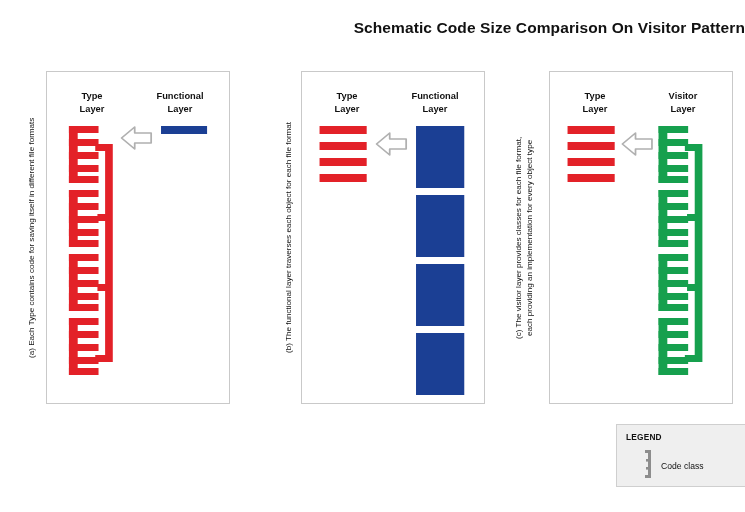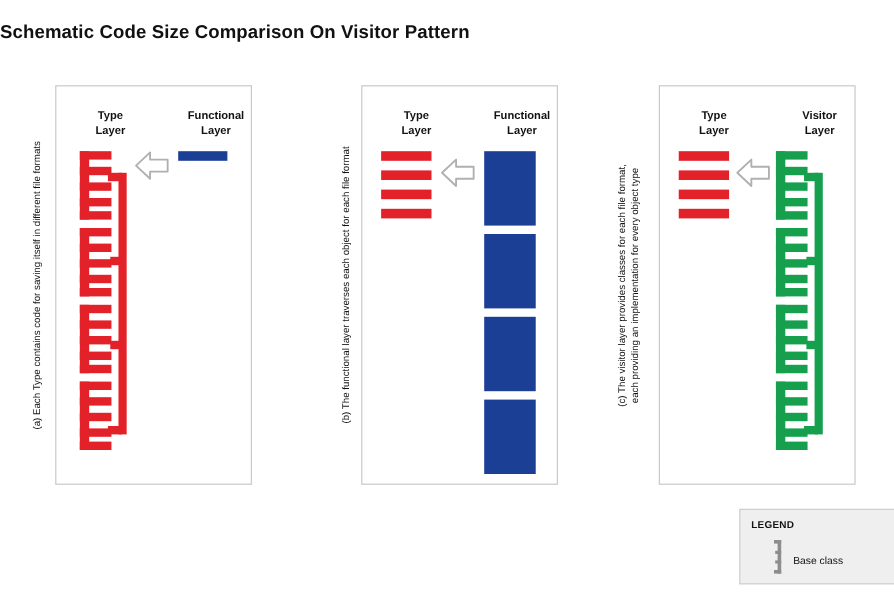--- a/index.html
+++ b/index.html
@@ -4,26 +4,26 @@
 <style>
   html,body{margin:0;padding:0;}
   body{
     width:745px;height:512px;background:#ffffff;
     font-family:"Liberation Sans", sans-serif;
     overflow:hidden;position:relative;
   }
   #root{position:relative;width:745px;height:512px;}
 
   .title{
-    position:absolute;left:0;top:19px;width:745px;text-align:left;
+    position:absolute;left:0;top:19px;width:745px;text-align:right;
     font-size:15.5px;font-weight:bold;color:#111111;letter-spacing:0.1px;
   }
 
   .panel{
-    position:absolute;top:71px;width:164px;height:333px;
+    position:absolute;top:71px;width:184px;height:333px;
     background:#ffffff;border:1px solid #c9c9c9;box-sizing:border-box;
   }
   #panel-a{left:46px;}
   #panel-b{left:301px;}
   #panel-c{left:549px;}
 
   .caption{
     position:absolute;top:71px;height:333px;
     writing-mode:vertical-rl;transform:rotate(180deg);
     font-size:8.1px;color:#111111;line-height:1.35;
@@ -222,17 +222,17 @@
         <svg width="9" height="30" viewBox="0 0 9 30">
           <g fill="#8d8d8d">
             <rect x="3" y="1" width="3" height="28"></rect>
             <rect x="0" y="1" width="6" height="3"></rect>
             <rect x="0" y="26" width="6" height="3"></rect>
             <rect x="1" y="10" width="5" height="2.6"></rect>
             <rect x="1" y="18" width="5" height="2.6"></rect>
           </g>
         </svg>
       </span>
-      <span class="legend-label">Base class</span>
+      <span class="legend-label">Code class</span>
     </div>
   </div>
 
 </div>
 
 </body></html>

